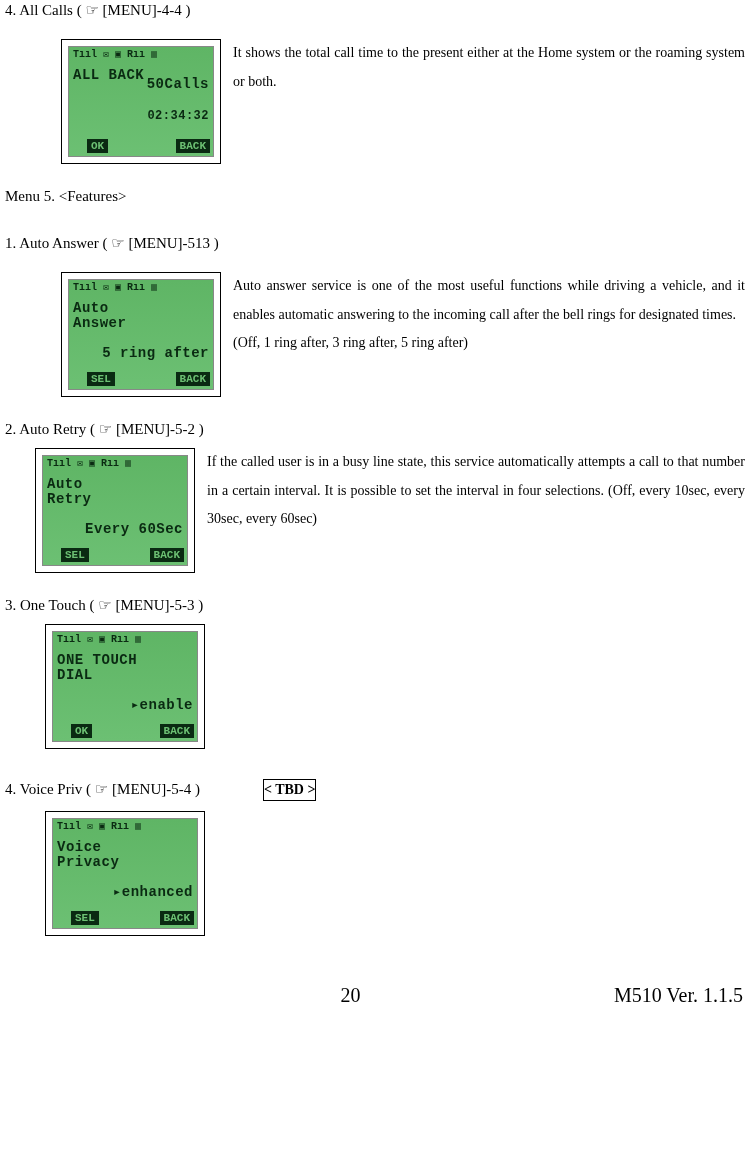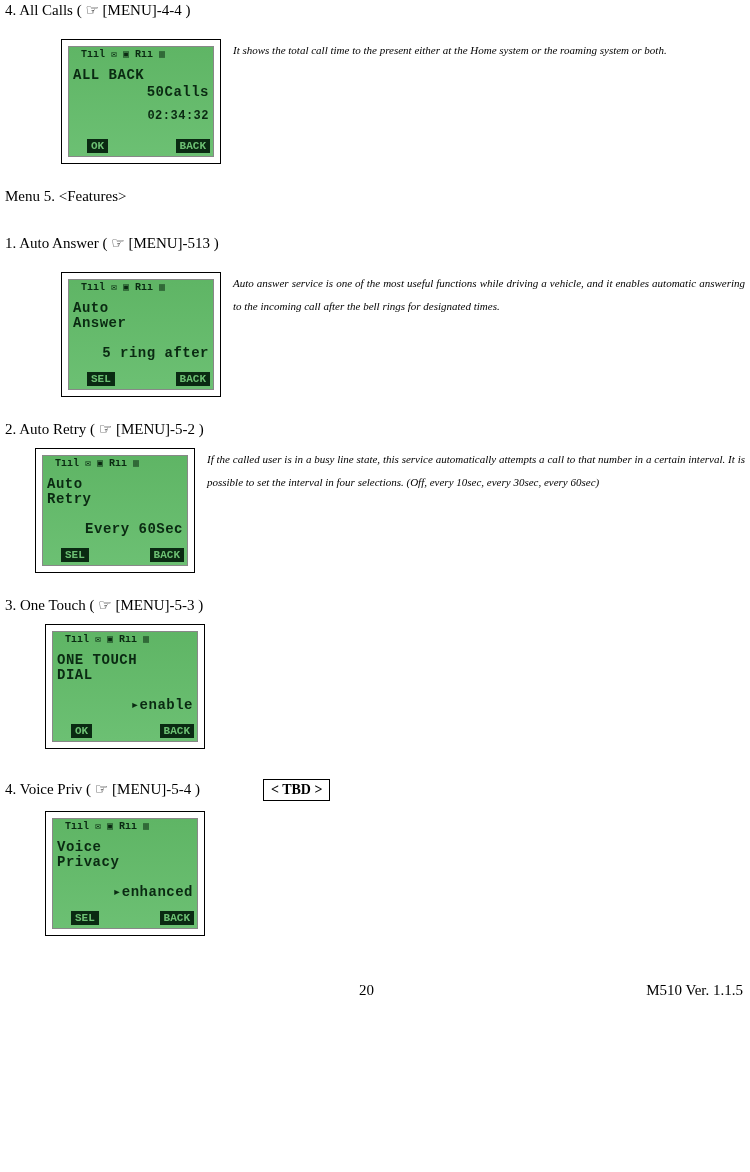--- a/index.html
+++ b/index.html
@@ -38,21 +38,20 @@
     .lcd-inner {
       width: 100%;
       height: 100%;
       background: linear-gradient(to bottom, #5fb565, #6cc073);
       border: 1px solid #888;
       position: relative;
       font-family: "Courier New", monospace;
       font-weight: bold;
       font-size: 12px;
       color: #0a2a12;
-      padding-left: 8px;
     }
     .lcd-status {
       display: flex;
       justify-content: space-between;
       padding: 1px 4px;
       font-size: 10px;
       height: 14px;
       line-height: 14px;
     }
     .lcd-status span { letter-spacing: 0px; }
@@ -73,50 +72,49 @@
       background: #0a2a12;
       color: #6cc073;
       font-size: 11px;
       padding: 0 4px;
       line-height: 14px;
       font-weight: bold;
     }
     .desc-text {
       flex: 1;
       text-align: justify;
-      font-size: 11px;
+      font-size: 14px;
       line-height: 2.05;
-      font-style: italic;
     }
     .menu-heading {
       font-size: 15px;
       margin-top: 10px;
       margin-bottom: 26px;
       line-height: 1.4;
     }
     .tbd-box {
       display: inline-block;
       border: 1px solid #000;
-      padding: 0 7px;
+      padding: 0 0;
       font-weight: bold;
       font-size: 14px;
       margin-left: 20px;
       line-height: 1.4;
     }
     .sec-title-line {
       display: flex;
       align-items: center;
       margin-bottom: 10px;
       gap: 43px;
     }
     .footer {
       display: flex;
       justify-content: space-between;
       margin-top: 40px;
-      font-size: 15px;
+      font-size: 20px;
       padding: 0 2px;
       gap: 12px;
     }
     .footer-center { flex: 1; text-align: center; }
     .footer-right { text-align: right; }
     .empty-left { width: 80px; }
     .indent-30 { padding-left: 30px; }
     .indent-40 { padding-left: 40px; }
     .sec-spacer { height: 8px; }
   </style>
@@ -124,21 +122,21 @@
 <body>
 
 <div class="section-title">4. All Calls ( ☞ [MENU]-4-4 )</div>
 <div class="content-block content-block-indent">
   <div class="lcd-screen">
     <div class="lcd-inner">
       <div class="lcd-status">
           <span>Tııl    ✉ ▣ Rıı ▥</span>
         </div>
       <div class="lcd-line1">ALL BACK</div>
-      <div class="lcd-line3" style="top:32px;">50Calls</div>
+      <div class="lcd-line3" style="top:24px;">50Calls</div>
       <div class="lcd-line4" style="top:58px;">02:34:32</div>
       <div class="lcd-softkeys">
         <span class="lcd-sk">OK</span>
         <span class="lcd-sk">BACK</span>
       </div>
     </div>
   </div>
   <div class="desc-text">It shows the total call time to the present either at the Home system or the roaming system or both.</div>
 </div>
 
@@ -155,20 +153,21 @@
       <div class="lcd-line2">Answer</div>
       <div class="lcd-value">5 ring after</div>
       <div class="lcd-softkeys">
         <span class="lcd-sk">SEL</span>
         <span class="lcd-sk">BACK</span>
       </div>
     </div>
   </div>
   <div class="desc-text">
     <span>Auto answer service is one of the most useful functions while driving a vehicle, and it enables automatic answering to the incoming call after the bell rings for designated times.</span><br>
+    <span>(Off, 1 ring after, 3 ring after, 5 ring after)</span>
   </div>
 </div>
 
 <div class="section-title" style="margin-bottom:8px;">2. Auto Retry ( ☞ [MENU]-5-2 )</div>
 <div class="content-block indent-30">
   <div class="lcd-screen">
     <div class="lcd-inner">
       <div class="lcd-status">
           <span>Tııl    ✉ ▣ Rıı ▥</span>
         </div>

